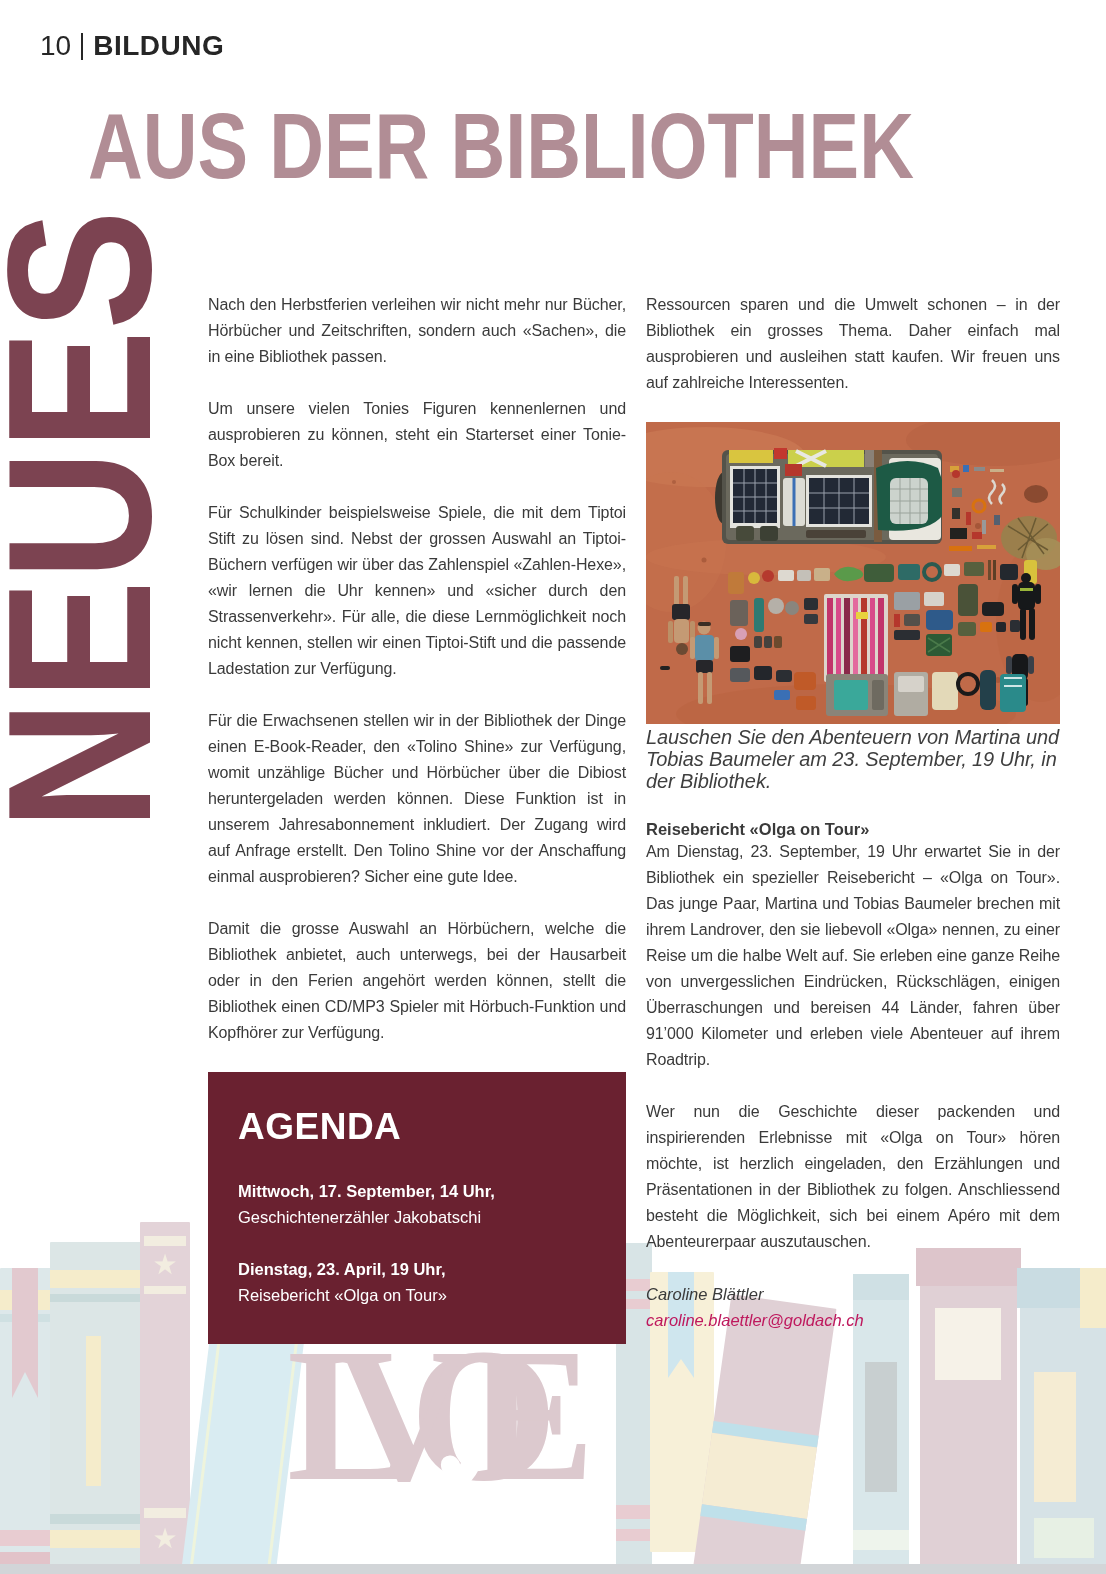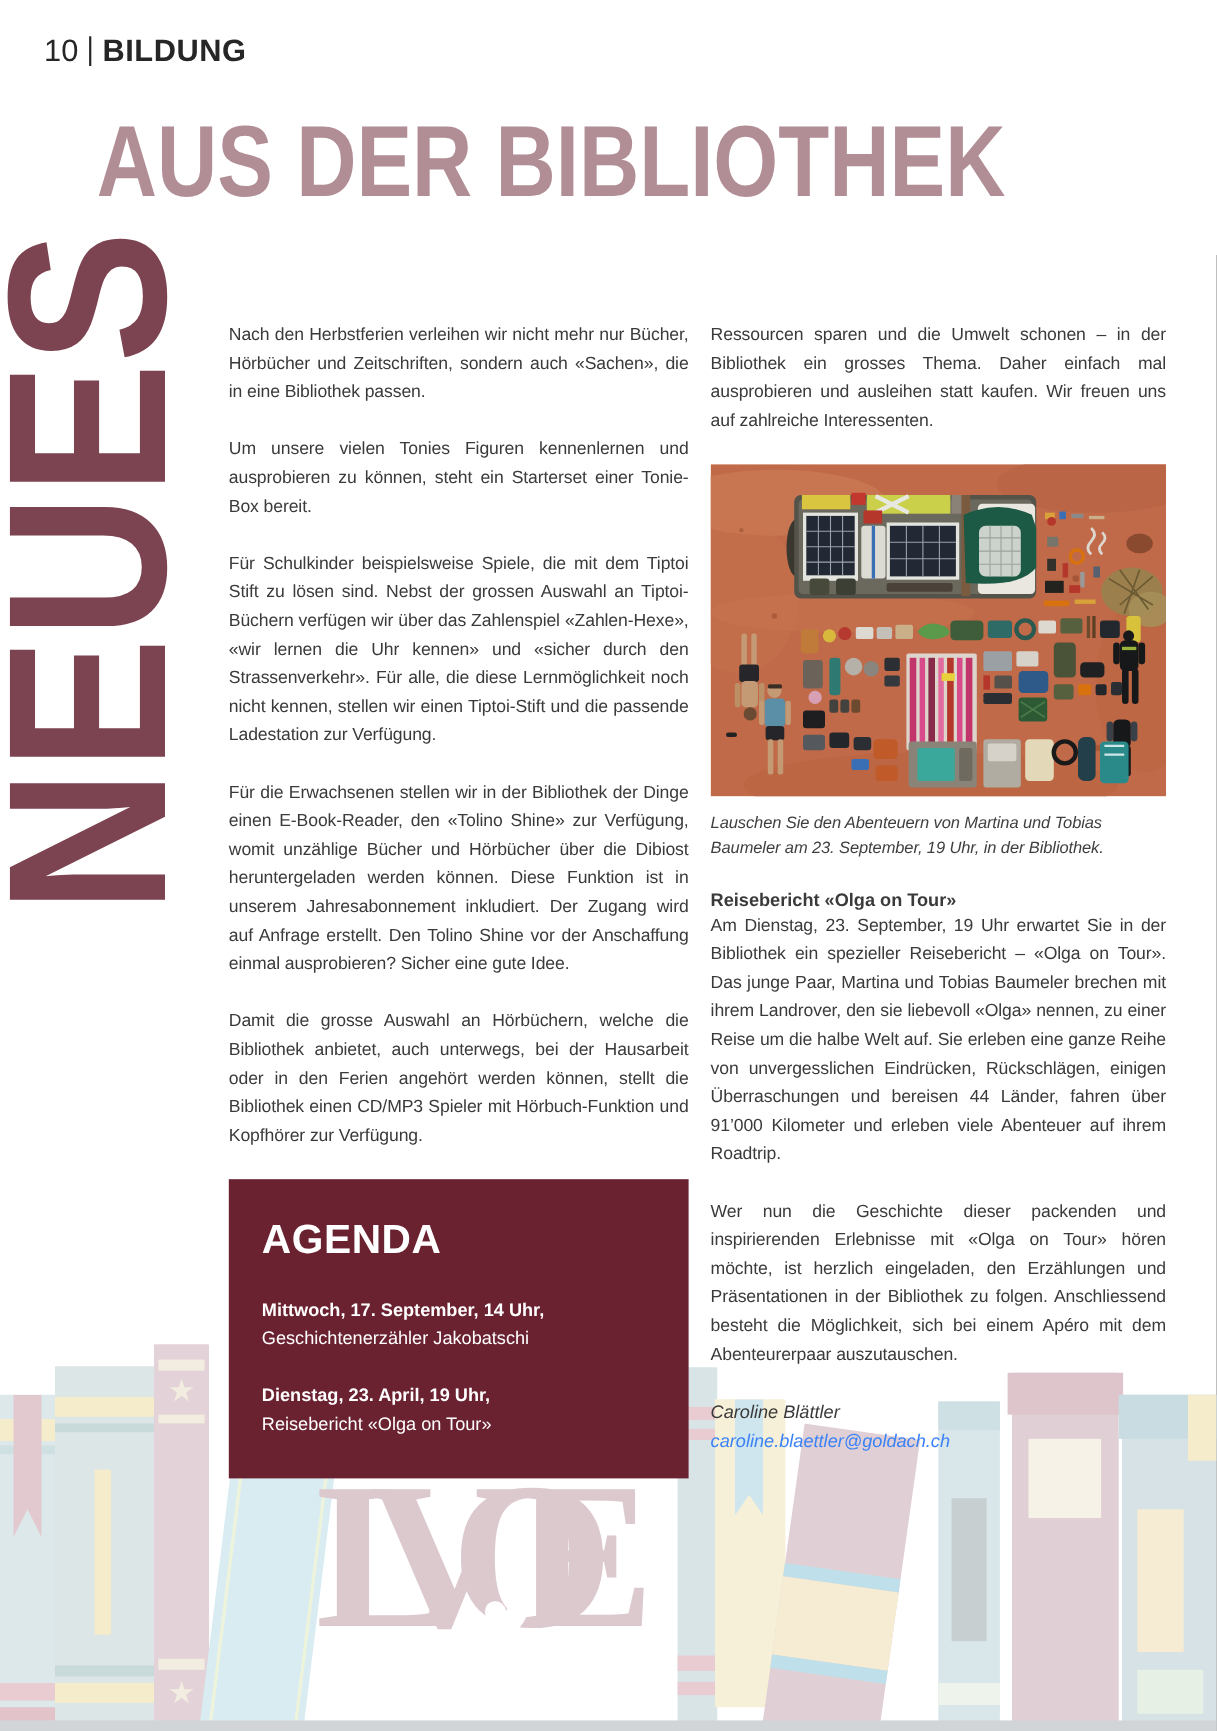--- a/index.html
+++ b/index.html
@@ -46,26 +46,26 @@
     margin-top:4px; box-sizing:border-box; width:418px;
     background:var(--agenda-bg,#6a2130); color:#fff; padding:34px 30px 36px 30px;
   }
   .agenda-title { font-size:37px; font-weight:bold; letter-spacing:.5px; margin-bottom:30px; }
   .agenda-item { margin-top:26px; font-size:16.5px; line-height:26px; }
   .agenda-item:first-of-type { margin-top:0; }
   .agenda-date { font-weight:bold; }
 
   figure.photo { margin:14px 0 0 0; width:414px; height:302px; }
   .caption {
-    margin-top:14px; font-style:italic; font-size:15px; line-height:22px;
+    margin-top:2px; font-style:italic; font-size:20px; line-height:22px;
     color:#3f3f3f; letter-spacing:-.1px;
   }
   .subheading { margin:28px 0 0 0; font-size:16.5px; font-weight:bold; }
   .sig { margin-top:24px; font-style:italic; font-size:16.5px; line-height:26px; }
-  .sig .email { color:#3b82f6; text-decoration:none; }
+  .sig .email { color:#be185d; text-decoration:none; }
 </style>
 </head>
 <body>
 
 <div class="page">
 
   <div class="bg-art">
     <div class="book" style="left:0; top:1268px; width:100px; height:306px; background:#dde8ea;">
       <div style="left:0; top:22px; width:100%; height:20px; background:#f5eccb;"></div>
       <div style="left:0; top:46px; width:100%; height:8px; background:#cfe0e2;"></div>

